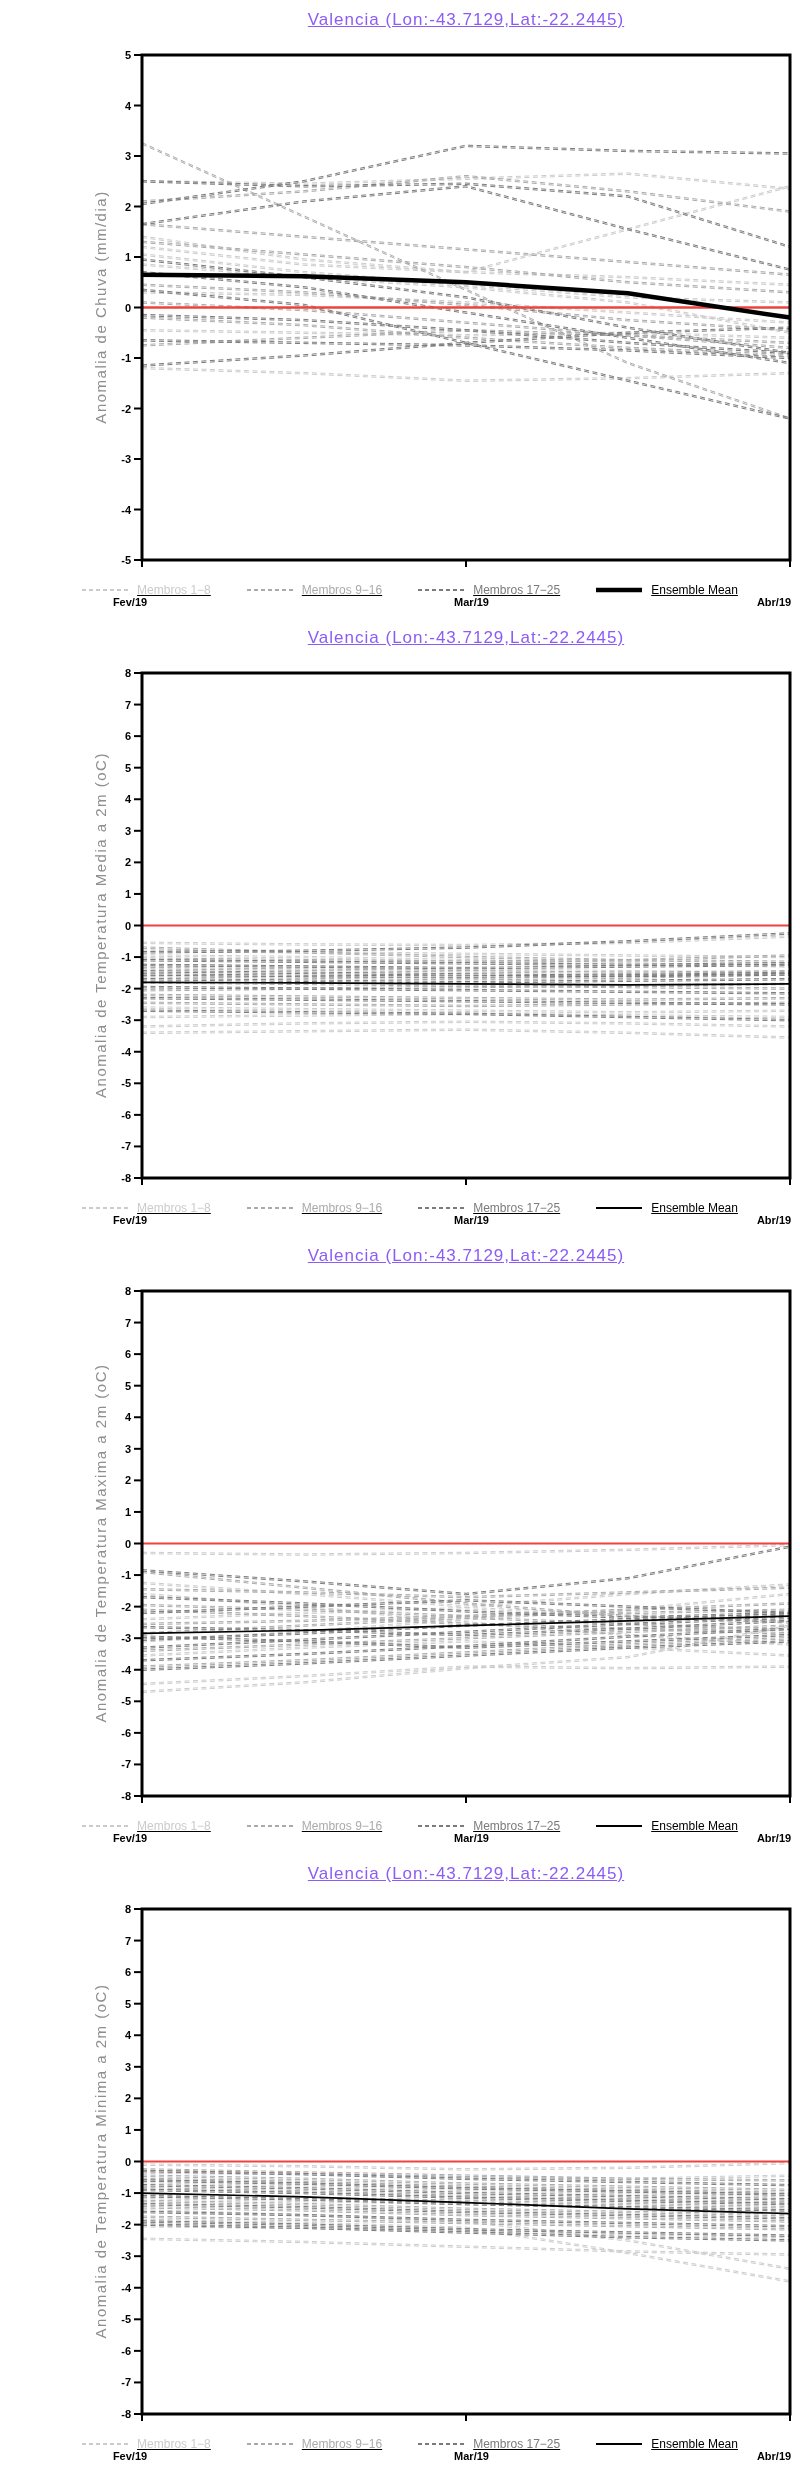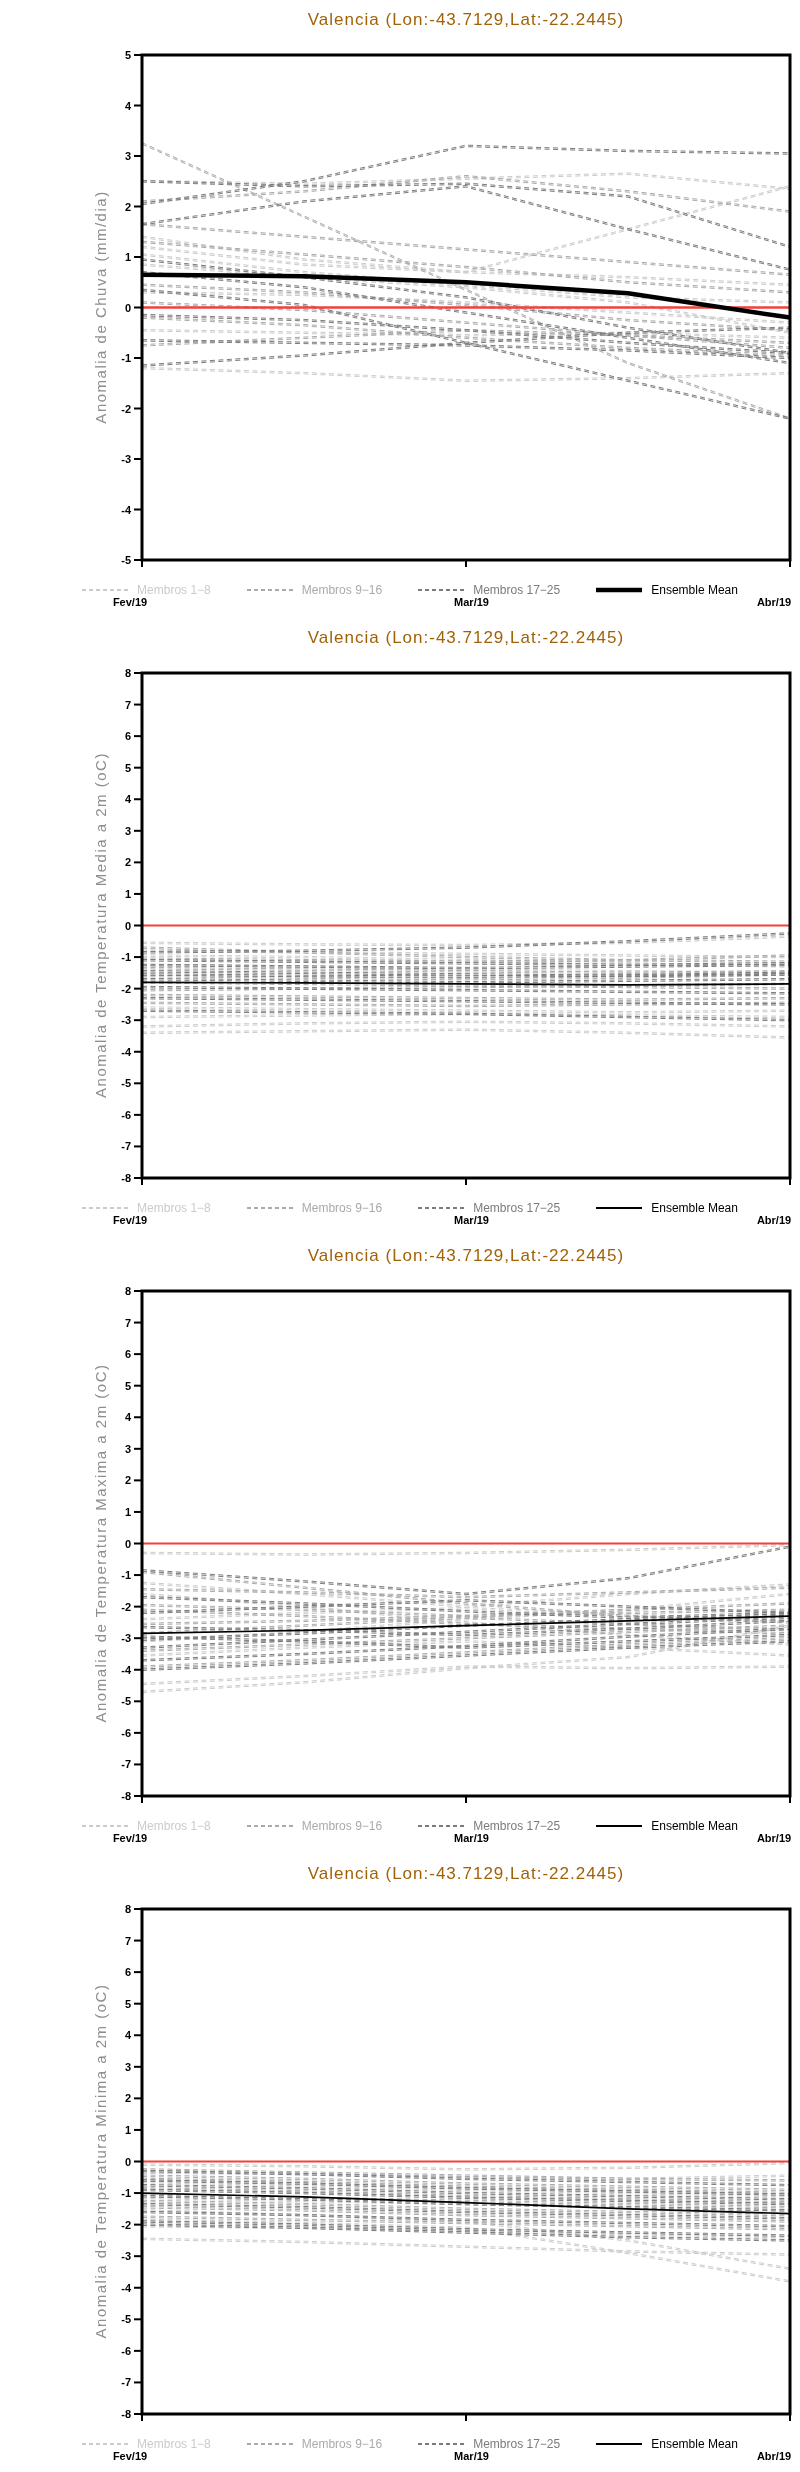--- a/index.html
+++ b/index.html
@@ -1,37 +1,37 @@
 <!DOCTYPE html>
 <html><head>
 <meta charset="utf-8">
 <style>
   html,body{margin:0;padding:0;background:#ffffff;}
   body{width:800px;font-family:"Liberation Sans",sans-serif;}
   .panel{position:relative;width:800px;height:618px;background:#ffffff;overflow:hidden;}
   .chart-title{
     position:absolute;left:142px;width:648px;top:10px;margin:0;
-    text-align:center;font-size:17px;font-weight:normal;color:#a16207;
-    letter-spacing:1px;white-space:nowrap;
+    text-align:center;font-size:17px;font-weight:normal;color:#8b5cf6;
+    letter-spacing:1px;white-space:nowrap;text-decoration:underline;
   }
   .ylabel{
     position:absolute;left:100px;top:307px;
     transform:translate(-50%,-50%) rotate(-90deg);
     font-size:15px;color:#8e8e8e;letter-spacing:1.5px;white-space:nowrap;
   }
   .plot{position:absolute;left:0;top:0;width:800px;height:618px;}
   .tick{font:bold 11px "Liberation Sans",sans-serif;fill:#000;}
   .xlab{
     position:absolute;top:596px;transform:translateX(-50%);
     font-size:11px;font-weight:bold;color:#000;white-space:nowrap;
   }
   .xlab-0{left:130px;} .xlab-1{left:466px;padding-left:11px;} .xlab-2{left:774px;}
   .legend{
     position:absolute;left:60px;width:700px;top:583px;
-    display:flex;justify-content:center;align-items:center;gap:36px;
+    display:flex;justify-content:center;align-items:center;gap:36px;text-decoration:underline;
   }
   .legend-item{display:flex;align-items:center;gap:9px;}
   .legend-label{font-size:12px;white-space:nowrap;}
 </style>
 </head>
 <body>
 
 <section class="panel">
   <h2 class="chart-title">Valencia (Lon:-43.7129,Lat:-22.2445)</h2>
   <div class="ylabel">Anomalia de Chuva (mm/dia)</div>

